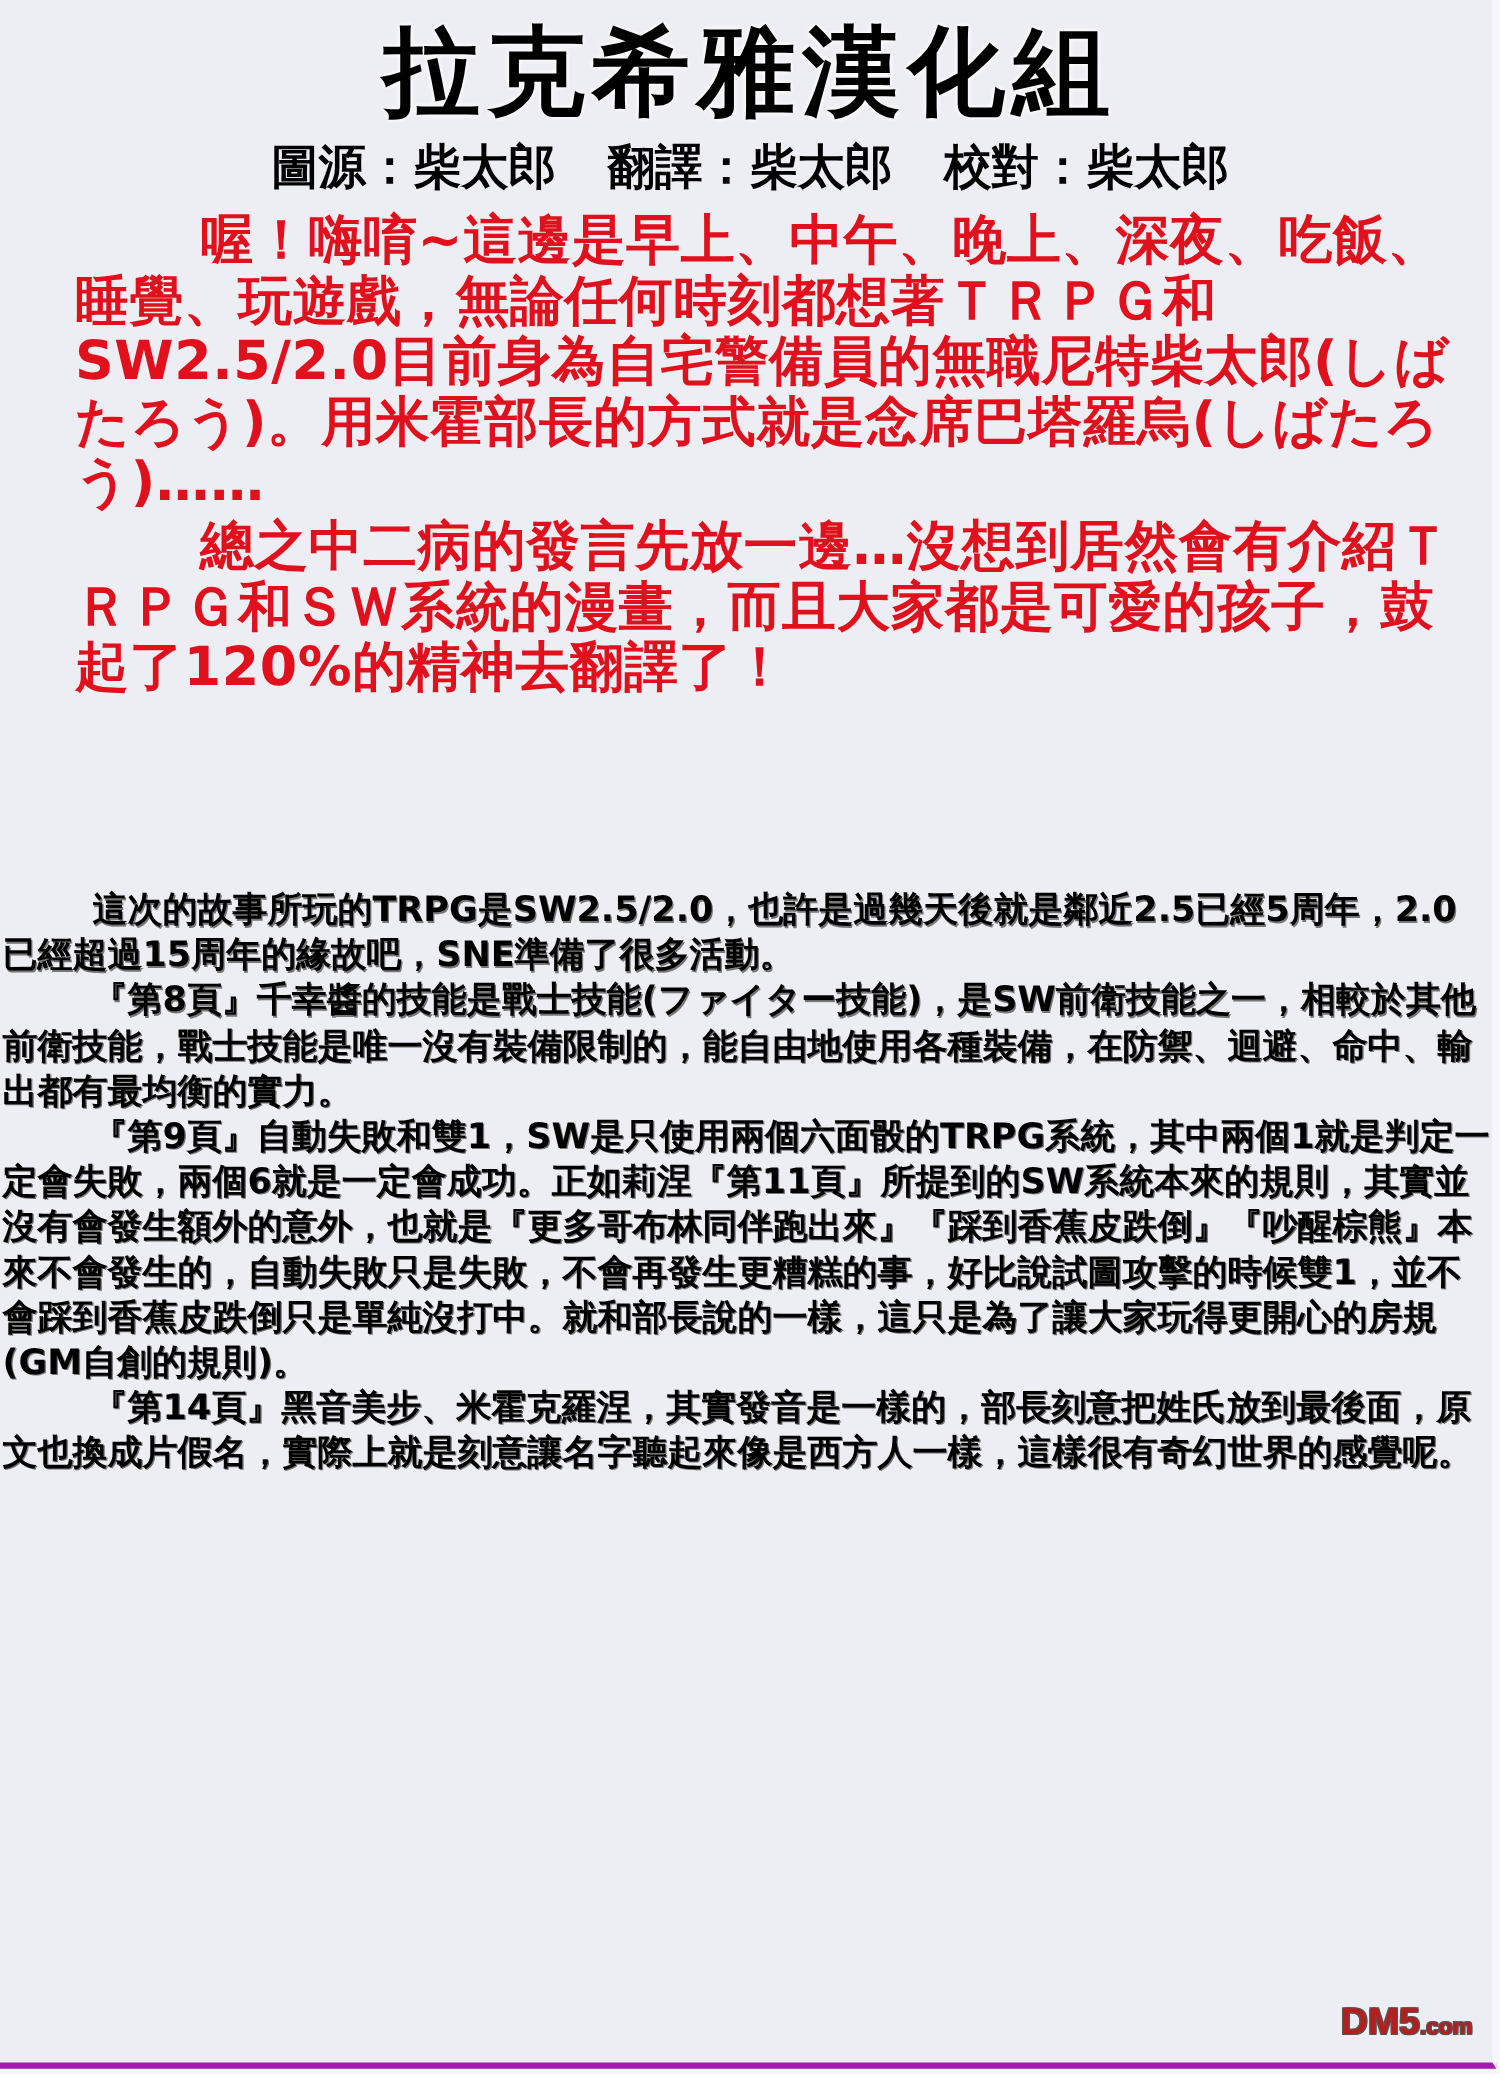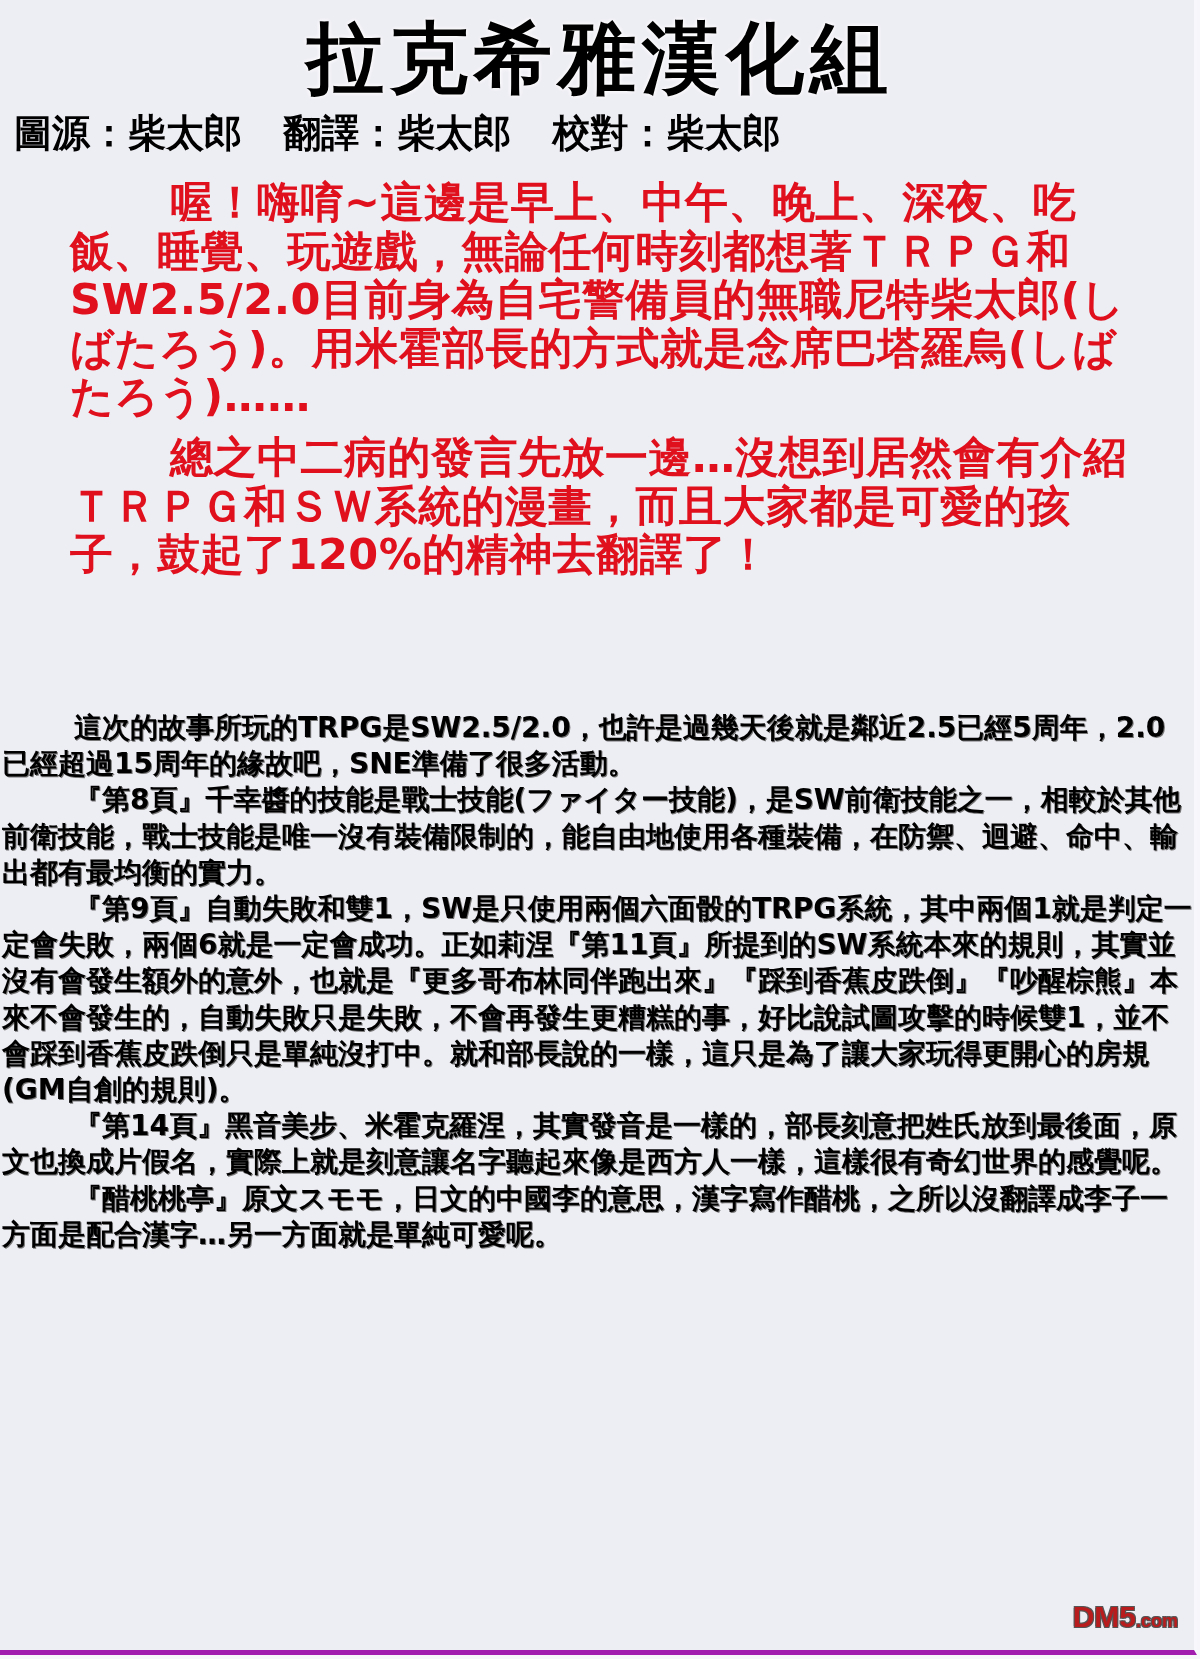--- a/index.html
+++ b/index.html
@@ -32,42 +32,42 @@
       font-size: 78px;
       line-height: 96px;
       letter-spacing: 6px;
       color: #000;
       text-shadow: 0 0 4px #fff, 0 0 4px #fff;
     }
     .credits {
       position: absolute;
       left: 0; top: 108px;
       width: 1200px;
-      text-align: left;
+      text-align: center;
       font-family: "DejaVu Serif", serif;
       font-weight: bold;
       font-size: 38px;
       line-height: 50px;
       color: #000;
       white-space: nowrap;
     }
     .credits .credit { display: inline-block; margin: 0 14px; }
     .intro {
       position: absolute;
       left: 58px; top: 166px;
       width: 1110px;
       font-family: "DejaVu Sans", sans-serif;
       font-weight: bold;
       font-size: 43px;
       line-height: 48.6px;
       color: #e0101c;
       letter-spacing: 0.5px;
     }
     .intro p {
-      margin: 12px;
+      margin: 2px;
       text-indent: 100px;
     }
     .notes {
       position: absolute;
       left: 2px; top: 710px;
       width: 1190px;
       font-family: "DejaVu Sans", sans-serif;
       font-weight: bold;
       font-size: 28px;
       line-height: 36.2px;
@@ -109,20 +109,19 @@
   <div class="intro">
     <p>喔！嗨唷~這邊是早上、中午、晚上、深夜、吃飯、睡覺、玩遊戲，無論任何時刻都想著ＴＲＰＧ和SW2.5/2.0目前身為自宅警備員的無職尼特柴太郎(しばたろう)。用米霍部長的方式就是念席巴塔羅烏(しばたろう)……</p>
     <p>總之中二病的發言先放一邊…沒想到居然會有介紹ＴＲＰＧ和ＳＷ系統的漫畫，而且大家都是可愛的孩子，鼓起了120%的精神去翻譯了！</p>
   </div>
 
   <div class="notes">
     <p>這次的故事所玩的TRPG是SW2.5/2.0，也許是過幾天後就是鄰近2.5已經5周年，2.0已經超過15周年的緣故吧，SNE準備了很多活動。</p>
     <p>『第8頁』千幸醬的技能是戰士技能(ファイター技能)，是SW前衛技能之一，相較於其他前衛技能，戰士技能是唯一沒有裝備限制的，能自由地使用各種裝備，在防禦、迴避、命中、輸出都有最均衡的實力。</p>
     <p>『第9頁』自動失敗和雙1，SW是只使用兩個六面骰的TRPG系統，其中兩個1就是判定一定會失敗，兩個6就是一定會成功。正如莉涅『第11頁』所提到的SW系統本來的規則，其實並沒有會發生額外的意外，也就是『更多哥布林同伴跑出來』『踩到香蕉皮跌倒』『吵醒棕熊』本來不會發生的，自動失敗只是失敗，不會再發生更糟糕的事，好比說試圖攻擊的時候雙1，並不會踩到香蕉皮跌倒只是單純沒打中。就和部長說的一樣，這只是為了讓大家玩得更開心的房規(GM自創的規則)。</p>
     <p>『第14頁』黑音美步、米霍克羅涅，其實發音是一樣的，部長刻意把姓氏放到最後面，原文也換成片假名，實際上就是刻意讓名字聽起來像是西方人一樣，這樣很有奇幻世界的感覺呢。</p>
-    <p>『醋桃桃亭』原文スモモ，日文的中國李的意思，漢字寫作醋桃，之所以沒翻譯成李子一方面是配合漢字…另一方面就是單純可愛呢。</p>
   </div>
 
   <div class="watermark">
     <span>DM5</span><span class="wm-suffix">.com</span>
   </div>
 
 </div>
 
 </body></html>

